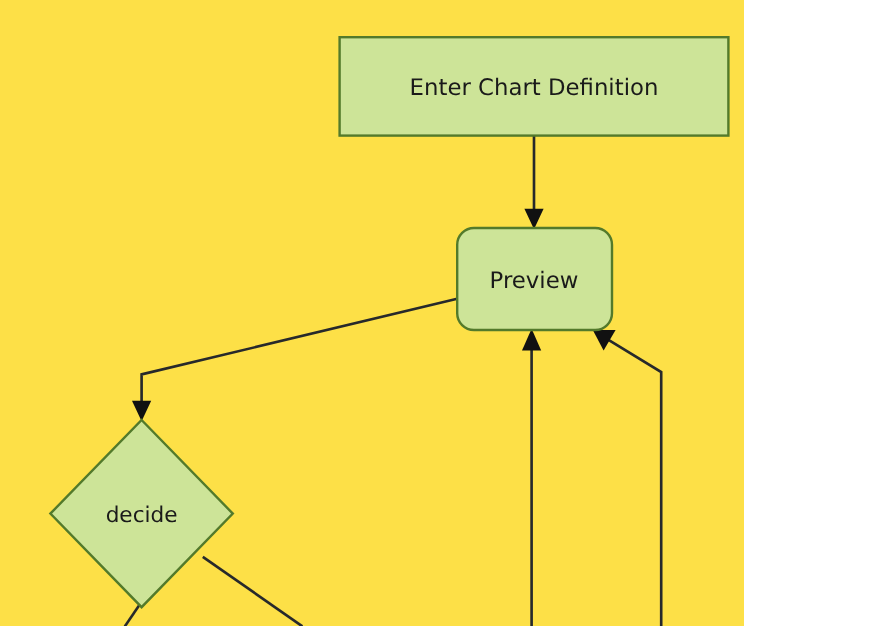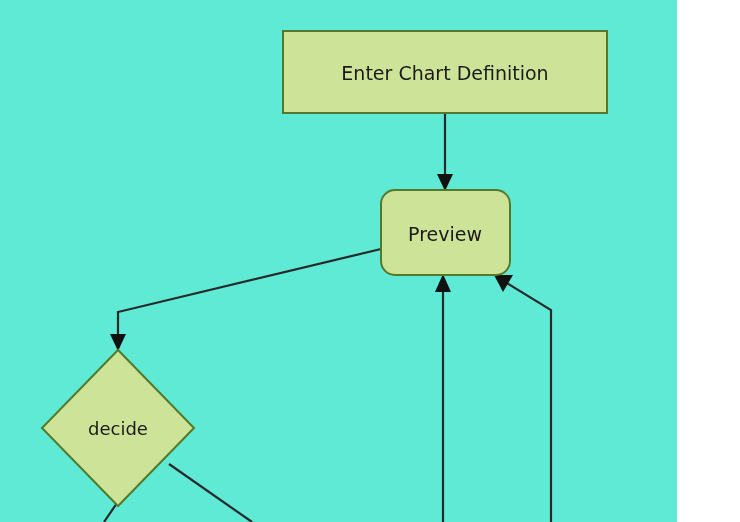--- a/index.html
+++ b/index.html
@@ -2,23 +2,23 @@
 <html><head>
 <meta charset="utf-8">
 <style>
   html, body {
     margin: 0;
     padding: 0;
     background: #ffffff;
   }
   #canvas {
     position: relative;
-    width: 677px;
+    width: 620px;
     height: 522px;
-    background: #5eead4;
+    background: #fde047;
     overflow: hidden;
     font-family: "DejaVu Sans", sans-serif;
   }
   #flow-svg {
     position: absolute;
     top: 0;
     left: 0;
     width: 740px;
     height: 522px;
   }

